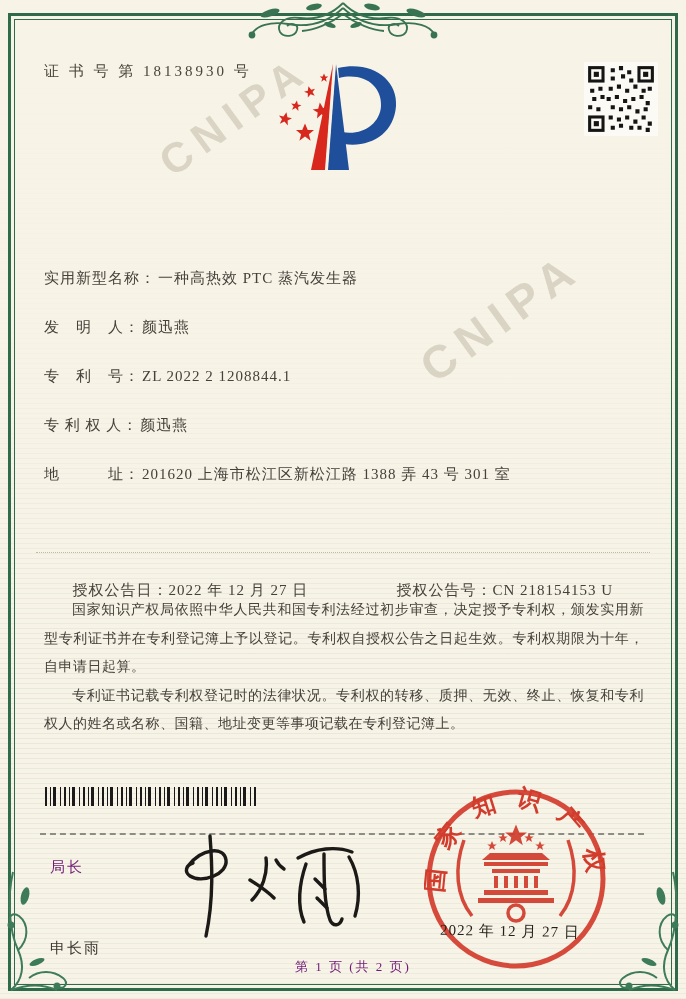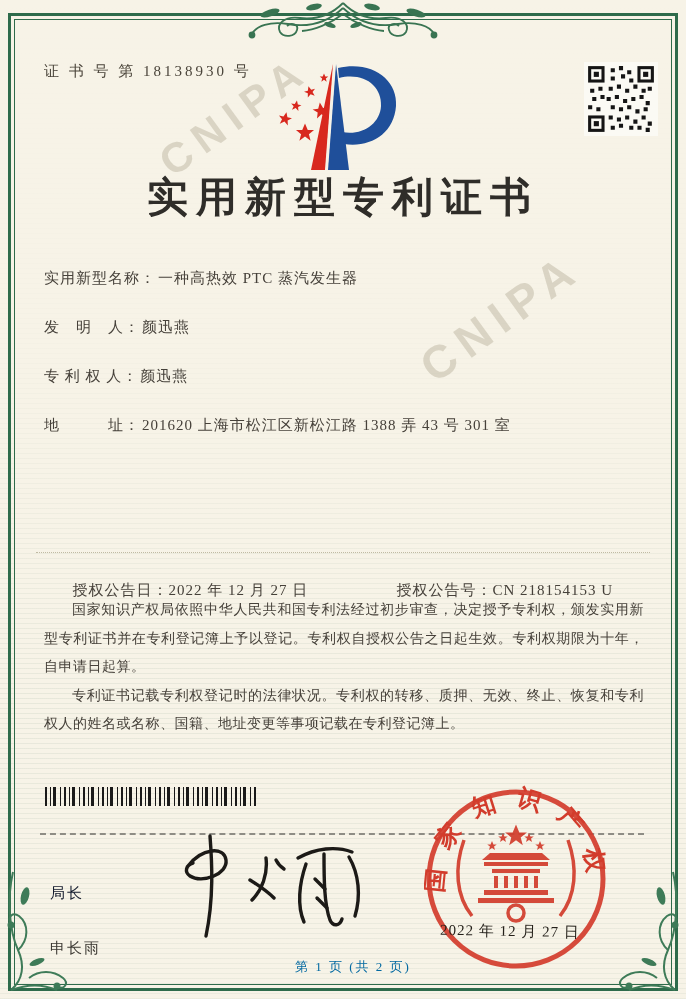--- a/index.html
+++ b/index.html
@@ -27,26 +27,26 @@
   .grant-row{left:44px;top:564px;width:600px;height:20px;font-size:15px;letter-spacing:1px;}
   .grant-a{position:absolute;left:0;top:0;white-space:pre;text-align:center;}
   .grant-b{position:absolute;left:324px;top:0;white-space:pre;}
   .dotline{left:36px;right:36px;top:552px;border-top:1px dotted rgba(150,140,110,0.55);}
   .paras{left:44px;top:596px;width:600px;font-size:14px;line-height:28.5px;
     text-align:justify;letter-spacing:0.5px;}
   .paras p{margin:0;text-indent:2em;}
   .barcode{left:45px;top:787px;width:211px;height:19px;
     background:repeating-linear-gradient(90deg,#1a1a1a 0 2px,transparent 2px 5px,#1a1a1a 5px 6px,transparent 6px 8px,#1a1a1a 8px 11px,transparent 11px 15px,#1a1a1a 15px 16px,transparent 16px 19px);}
   .dashline{left:40px;top:833px;width:604px;border-top:2px dashed #8e8d85;}
-  .signer-title{left:50px;top:884px;font-size:15px;letter-spacing:2px;
-    font-family:Liberation Serif, serif;color:#0f172a;}
+  .signer-title{left:50px;top:858px;font-size:15px;letter-spacing:2px;
+    font-family:Liberation Serif, serif;color:#701a75;}
   .signer-name{left:50px;top:894px;font-size:15px;letter-spacing:2px;
     font-family:"Liberation Sans","DejaVu Sans",sans-serif;color:#3b3832;margin-top:45px;}
   .seal-date{left:440px;top:922px;font-size:15px;letter-spacing:1px;color:#231f19;transform:rotate(1deg);}
-  .footer{left:0;right:8px;top:958px;text-align:center;font-size:13px;letter-spacing:2px;color:#0369a1;padding-left:28px;}
+  .footer{left:0;right:8px;top:958px;text-align:center;font-size:13px;letter-spacing:2px;color:#701a75;padding-left:28px;}
   svg{display:block;}
 </style>
 </head>
 <body>
 
 <div class="page">
 
   <div class="stripes"></div>
   <div class="stripes-fade"></div>
 
@@ -138,30 +138,33 @@
       <path d="M26 6h4v4h-4z M34 4h4v4h-4z M42 8h4v4h-4z M26 14h4v4h-4z M36 12h4v4h-4z M44 16h4v4h-4z
                M24 24h4v4h-4z M32 22h4v4h-4z M40 26h4v4h-4z M48 22h4v4h-4z M56 26h4v4h-4z M62 24h4v4h-4z
                M6 26h4v4h-4z M14 24h4v4h-4z M8 34h4v4h-4z M16 32h4v4h-4z M4 42h4v4h-4z M12 44h4v4h-4z
                M22 34h4v4h-4z M30 32h4v4h-4z M38 36h4v4h-4z M46 34h4v4h-4z M54 32h4v4h-4z M60 38h4v4h-4z
                M26 42h4v4h-4z M34 44h4v4h-4z M42 42h4v4h-4z M50 46h4v4h-4z M58 44h4v4h-4z
                M24 52h4v4h-4z M32 54h4v4h-4z M40 52h4v4h-4z M48 56h4v4h-4z M56 52h4v4h-4z M62 58h4v4h-4z
                M26 62h4v4h-4z M34 60h4v4h-4z M44 62h4v4h-4z M52 62h4v4h-4z M60 64h4v4h-4z"></path>
     </g>
   </svg>
 
-  <div class="abs title">实用新型专利证书</div>
 
   <div class="abs field-rows">
     <div class="f-row">
       <span class="f-label">实用新型名称：</span>
       <span class="f-value">一种高热效 PTC 蒸汽发生器</span>
     </div>
     <div class="f-row">
       <span class="f-label">发　明　人：</span>
       <span class="f-value">颜迅燕</span>
+    </div>
+    <div class="f-row">
+      <span class="f-label">专　利　号：</span>
+      <span class="f-value">ZL 2022 2 1208844.1</span>
     </div>
     <div class="f-row">
       <span class="f-label">专 利 权 人：</span>
       <span class="f-value">颜迅燕</span>
     </div>
     <div class="f-row">
       <span class="f-label">地　　　址：</span>
       <span class="f-value">201620 上海市松江区新松江路 1388 弄 43 号 301 室</span>
     </div>
   </div>

